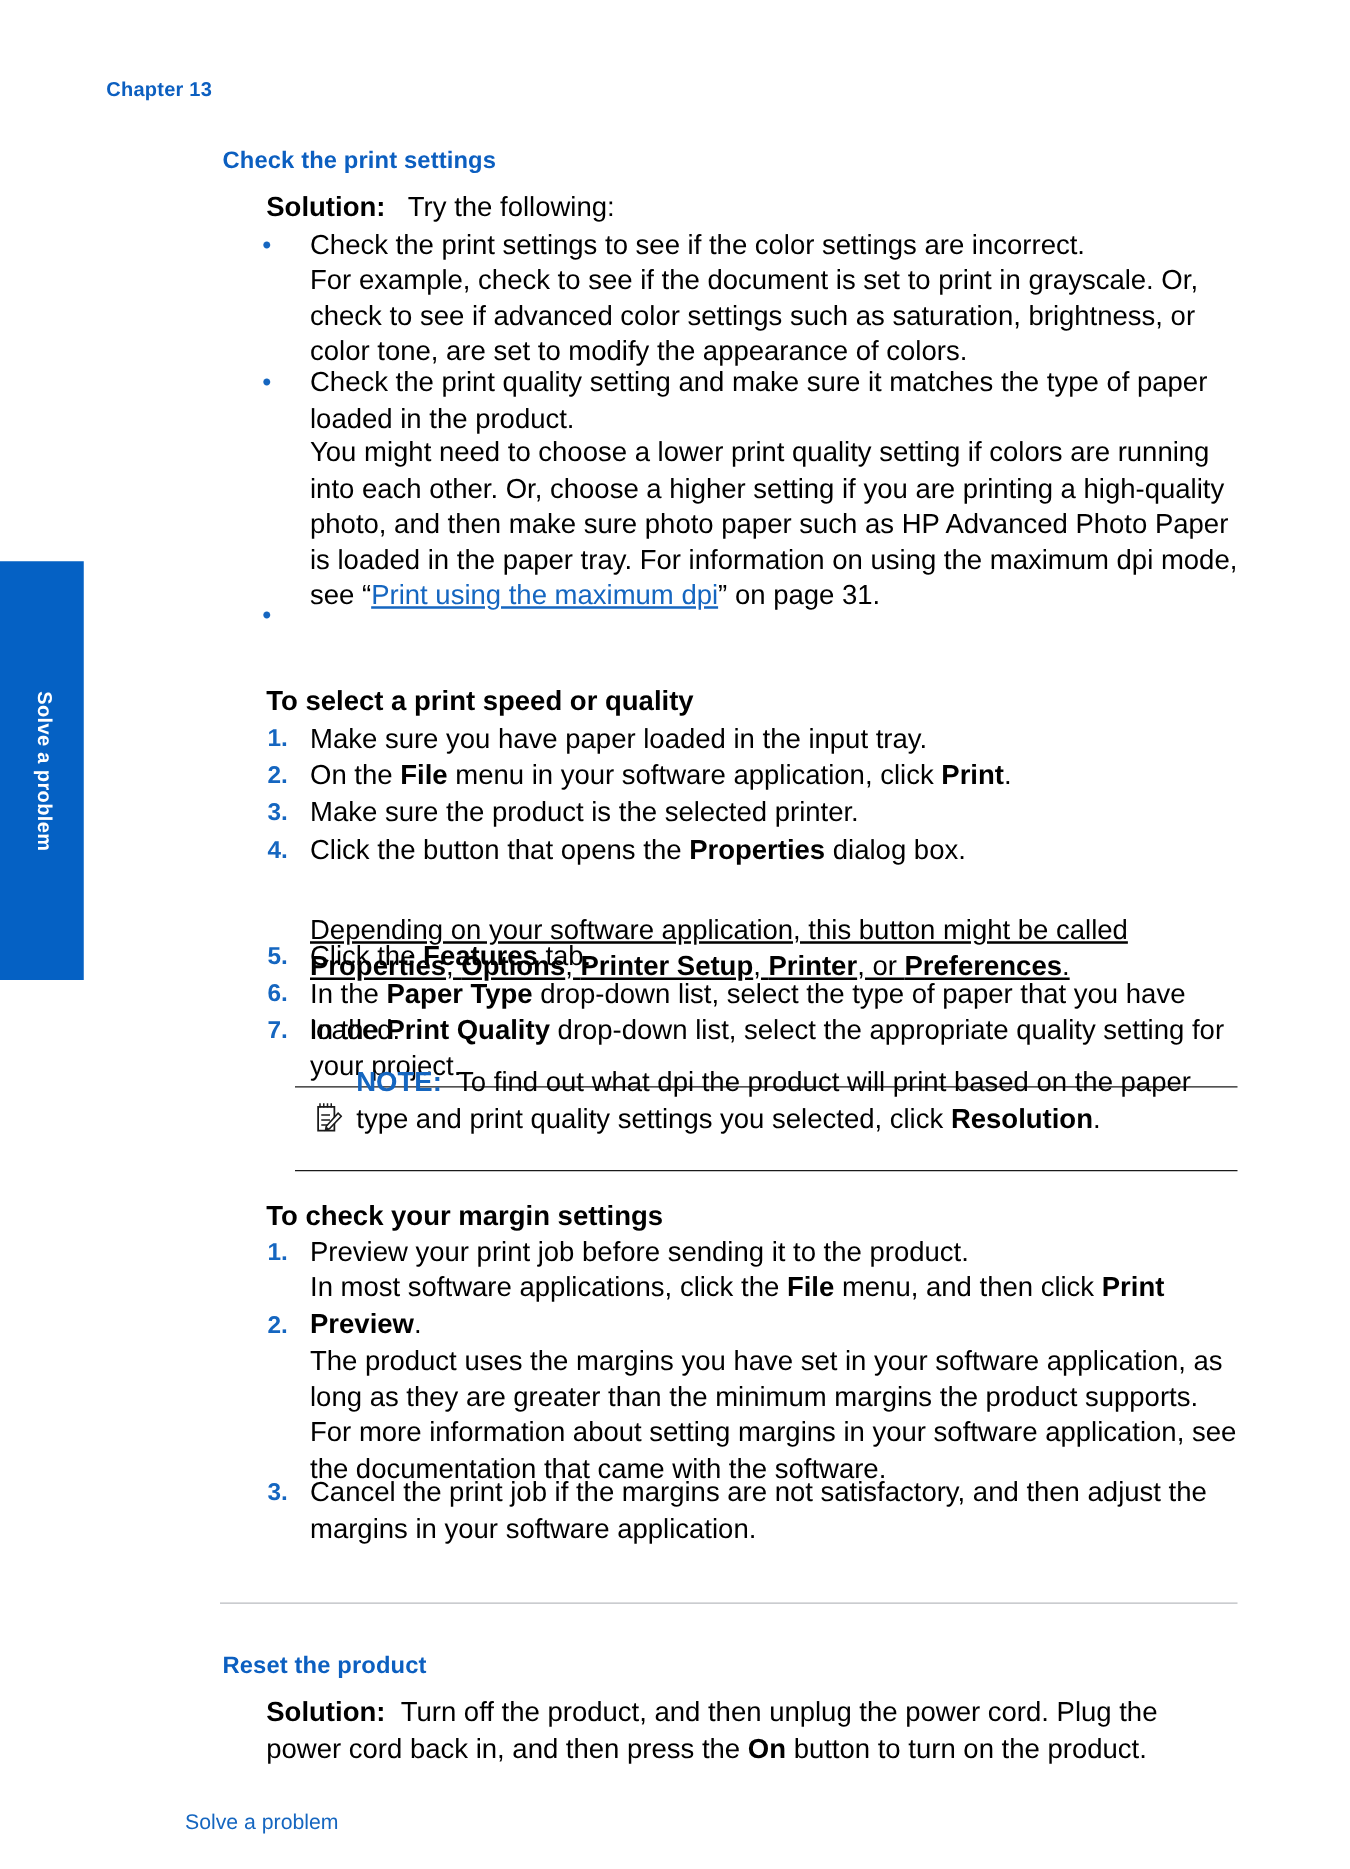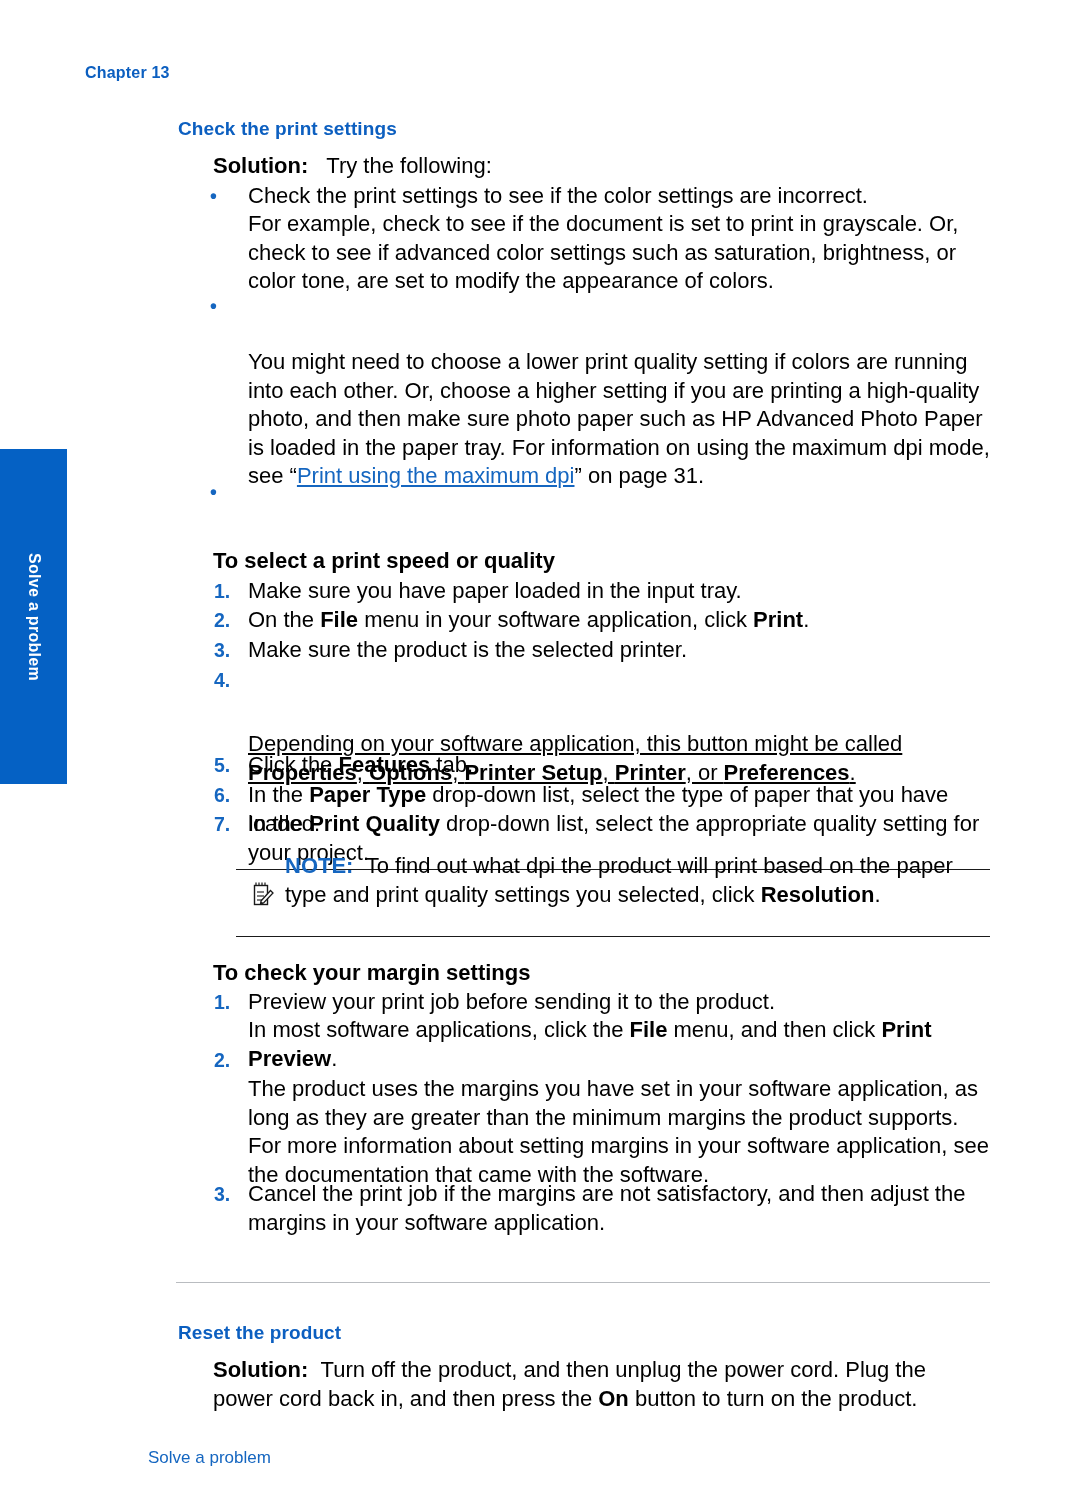--- a/index.html
+++ b/index.html
@@ -155,20 +155,23 @@
     <span>Try the following:</span>
   </div>
 
   <div class="marker bullet" style="left:210px; top:158px;">•</div>
   <div class="blk lvl-body" style="top:158px;">
     <span>Check the print settings to see if the color settings are incorrect.</span>
   </div>
   <div class="blk lvl-body" style="top:186px;">For example, check to see if the document is set to print in grayscale. Or, check to see if advanced color settings such as saturation, brightness, or color tone, are set to modify the appearance of colors.</div>
 
   <div class="marker bullet" style="left:210px; top:268px;">•</div>
+  <div class="blk lvl-body" style="top:268px;">
+    <span>Check the print quality setting and make sure it matches the type of paper loaded in the product.</span>
+  </div>
   <div class="blk lvl-body" style="top:324px;">
     <span>You might need to choose a lower print quality setting if colors are running into each other. Or, choose a higher setting if you are printing a high-quality photo, and then make sure photo paper such as HP Advanced Photo Paper is loaded in the paper tray. For information on using the maximum dpi mode, see “</span><a class="lnk" href="#">Print using the maximum dpi</a><span>” on page 31.</span>
   </div>
 
   <div class="marker bullet" style="left:210px; top:454px;">•</div>
 
   <div class="blk lvl-head3" style="top:523px; font-weight:bold;">To select a print speed or quality</div>
 
   <div class="marker" style="left:214px; top:553px;">1.</div>
   <div class="blk lvl-body" style="top:553px;">
@@ -179,20 +182,23 @@
   <div class="blk lvl-body" style="top:582px;">
     <span>On the </span><b>File</b><span> menu in your software application, click </span><b>Print</b><span>.</span>
   </div>
 
   <div class="marker" style="left:214px; top:612px;">3.</div>
   <div class="blk lvl-body" style="top:612px;">
     <span>Make sure the product is the selected printer.</span>
   </div>
 
   <div class="marker" style="left:214px; top:642px;">4.</div>
+  <div class="blk lvl-body" style="top:642px;">
+    <span>Click the button that opens the </span><b>Properties</b><span> dialog box.</span>
+  </div>
   <div class="blk lvl-body" style="top:706px;text-decoration:underline;">
     <span>Depending on your software application, this button might be called </span><b>Properties</b><span>, </span><b>Options</b><span>, </span><b>Printer Setup</b><span>, </span><b>Printer</b><span>, or </span><b>Preferences</b><span>.</span>
   </div>
 
   <div class="marker" style="left:214px; top:727px;">5.</div>
   <div class="blk lvl-body" style="top:727px;">
     <span>Click the </span><b>Features</b><span> tab.</span>
   </div>
 
   <div class="marker" style="left:214px; top:757px;">6.</div>

